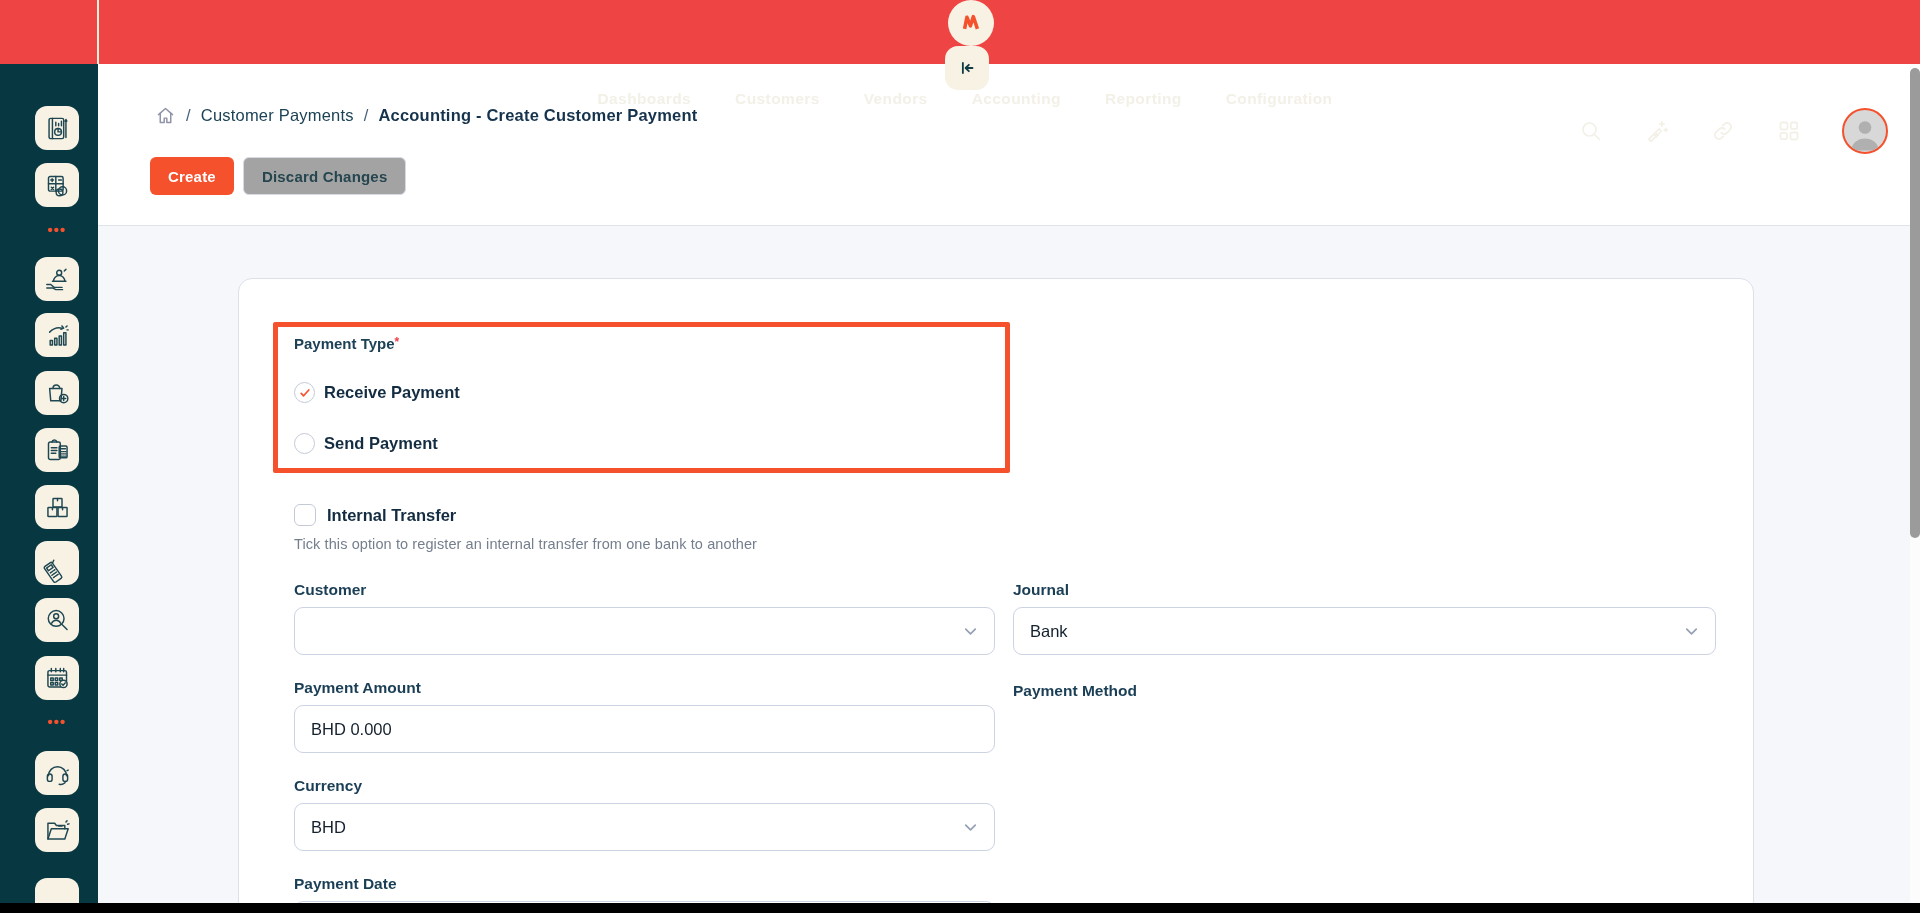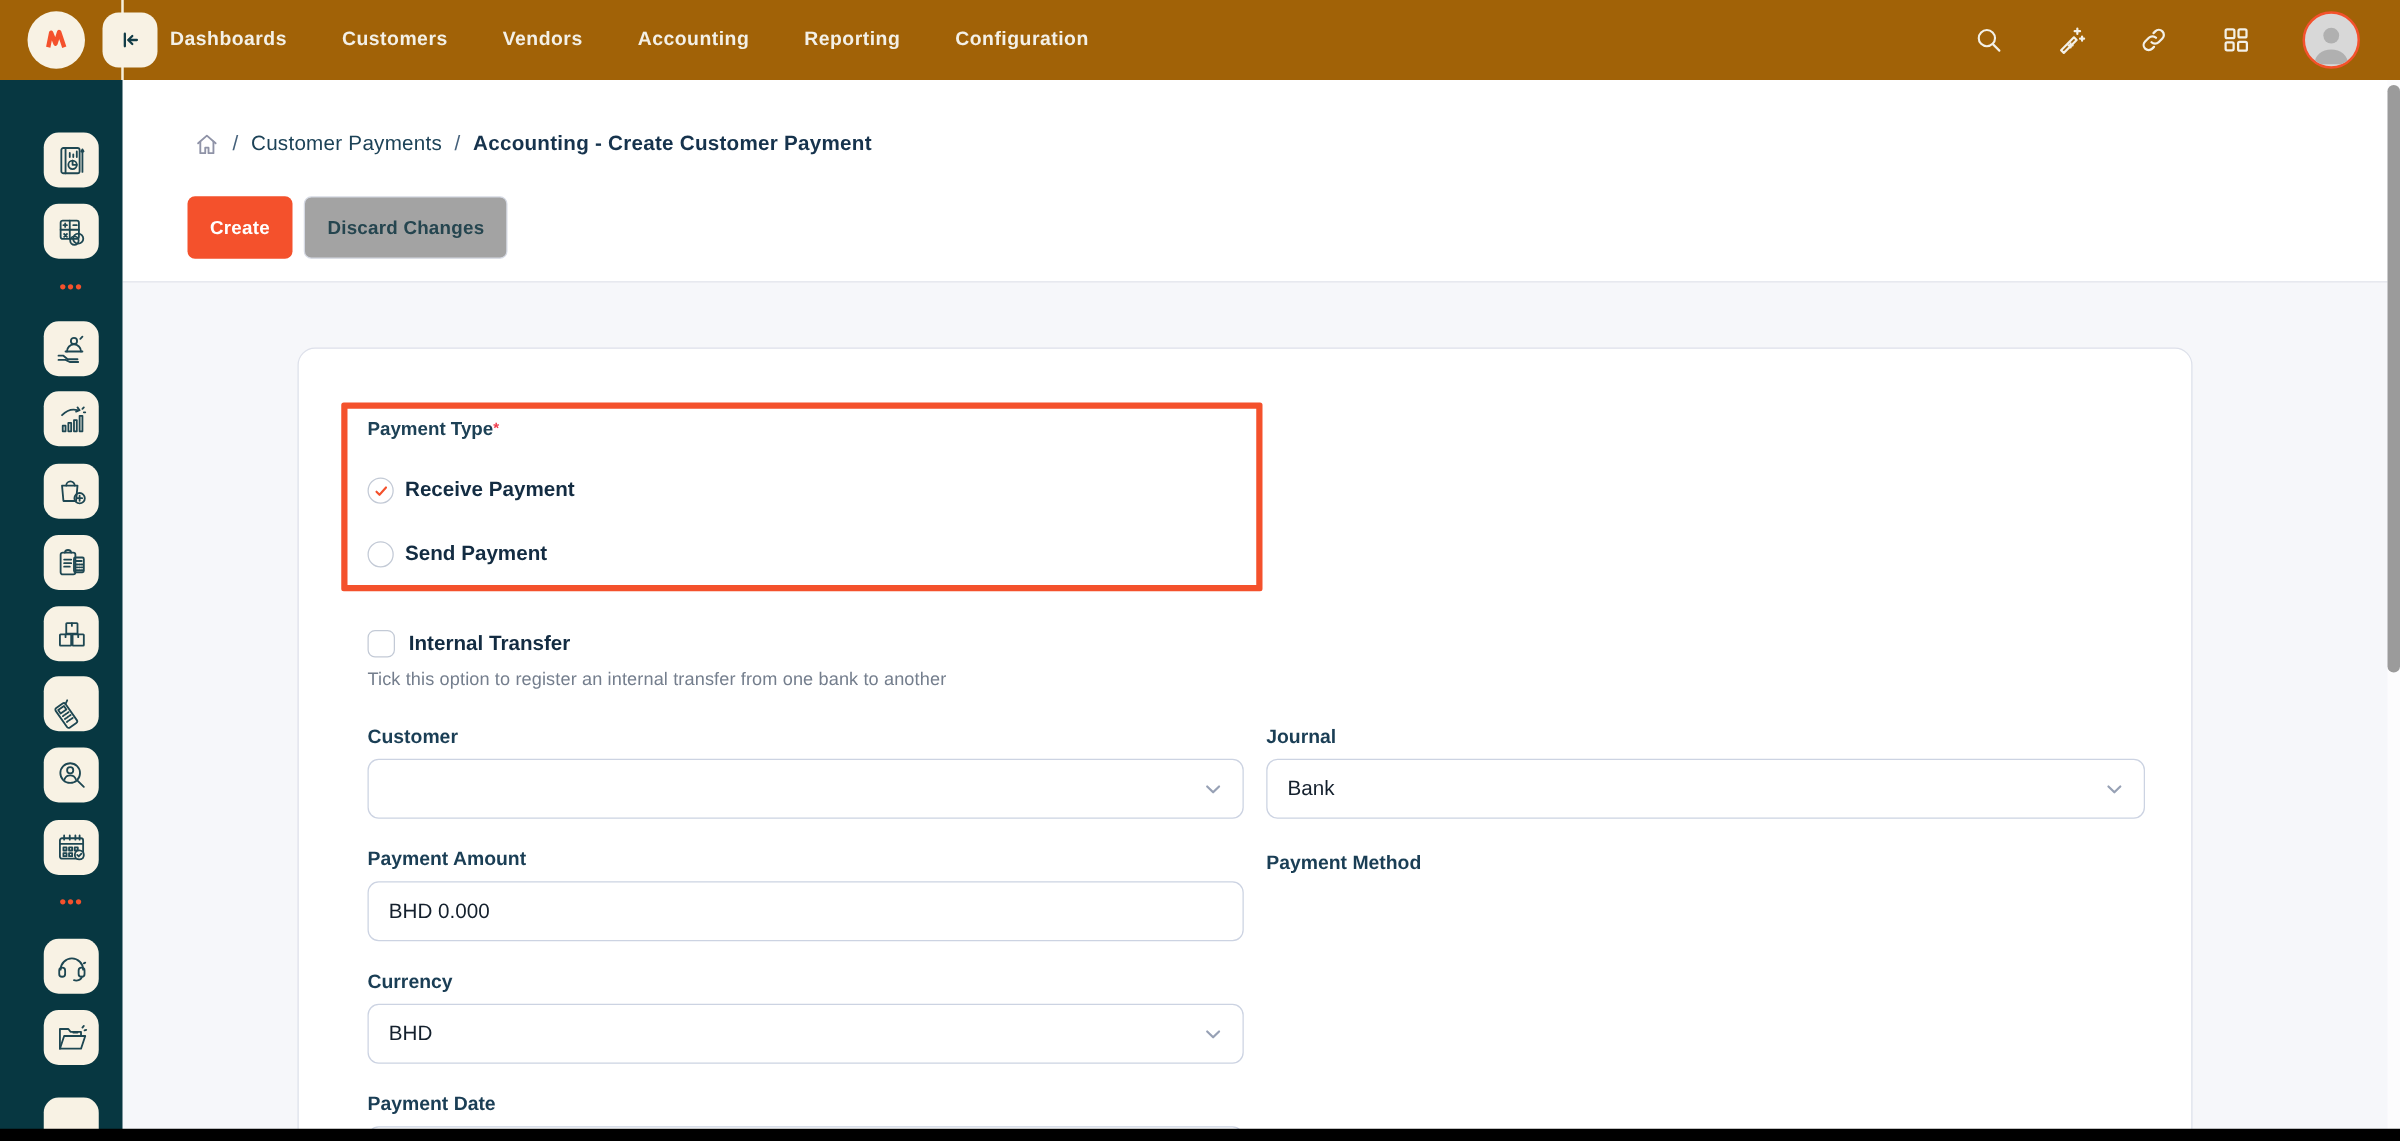--- a/index.html
+++ b/index.html
@@ -2,22 +2,22 @@
 <html><head>
 <meta charset="utf-8">
 <style>
   * { box-sizing: border-box; }
   html,body { margin:0; padding:0; }
   body {
     width:1920px; height:913px; position:relative; overflow:hidden;
     font-family:"Liberation Sans", sans-serif; background:#F6F7FA; color:#14202d;
   }
   
-  .topbar { position:absolute; top:0; left:0; width:1920px; height:64px; background:#a16207;
-            display:flex; align-items:center; z-index:30; }
+  .topbar { position:absolute; top:0; left:0; width:1920px; height:64px; background:#ef4444;
+            display:flex; align-items:center; z-index:30;flex-direction:column; }
   .edge-line { position:absolute; left:97px; top:0; height:64px; width:2px; background:#f6efdd; }
   .logo-circle { width:46px; height:46px; border-radius:50%; background:#f8f2e4; margin-left:22px;
                  display:flex; align-items:center; justify-content:center; flex:0 0 auto; z-index:2; }
   .collapse-btn { width:44px; height:44px; border-radius:13px; background:#f8f2e4; margin-left:14px;
                   display:flex; align-items:center; justify-content:center; flex:0 0 auto; z-index:2; }
   .nav { display:flex; align-items:center; gap:44px; margin-left:10px; }
   .nav-item { color:#f3f0e7; font-size:15.5px; font-weight:600; letter-spacing:.4px; cursor:pointer; white-space:nowrap; }
   .topbar-right { margin-left:auto; display:flex; align-items:center; gap:40px; margin-right:32px; }
   .tb-icon { display:flex; align-items:center; justify-content:center; width:26px; height:26px; cursor:pointer; }
   .avatar { width:46px; height:46px; border-radius:50%; border:2.5px solid #F4512C; background:#d8d8d8;
@@ -31,21 +31,21 @@
   .side-icon.partial { top:878px; height:40px; border-radius:12px; }
   
   .main { position:absolute; left:98px; top:64px; width:1822px; height:849px; }
   .header { position:relative; background:#ffffff; height:162px; border-bottom:1px solid #dfe2ea; }
   .breadcrumb { position:absolute; top:41px; left:57px; display:flex; align-items:center; gap:10px;
                 font-size:16.5px; letter-spacing:.2px; }
   .bc-sep { color:#44607a; font-weight:400; }
   .bc-parent { color:#1c4257; font-weight:500; cursor:pointer; }
   .bc-current { color:#16334d; font-weight:700; }
   .action-row { position:absolute; top:93px; left:52px; display:flex; gap:9px; }
-  .btn { height:50px; border-radius:6px; display:flex; align-items:center; padding:0 18px;
+  .btn { height:38px; border-radius:6px; display:flex; align-items:center; padding:0 18px;
          font-size:15px; font-weight:600; letter-spacing:.2px; cursor:pointer; border:none; }
   .btn-create { background:#F4512C; color:#ffffff; }
   .btn-discard { background:#a3a3a3; color:#25454f; border:1px solid #d6dae4; }
   .content { position:absolute; top:163px; left:0; width:1822px; height:686px; background:#F6F7FA; overflow:hidden; }
   .card { margin:51px 0 0 140px; width:1516px; height:820px; background:#ffffff;
           border:1px solid #dde0ea; border-radius:14px; padding:43px 37px 0 55px; }
   
   .pt-box { width:737px; margin-left:-21px; border:5px solid #F4512C; border-radius:2px;
             padding:8px 0 14px 16px; }
   .pt-label { font-size:15px; font-weight:600; color:#1d4156; }

